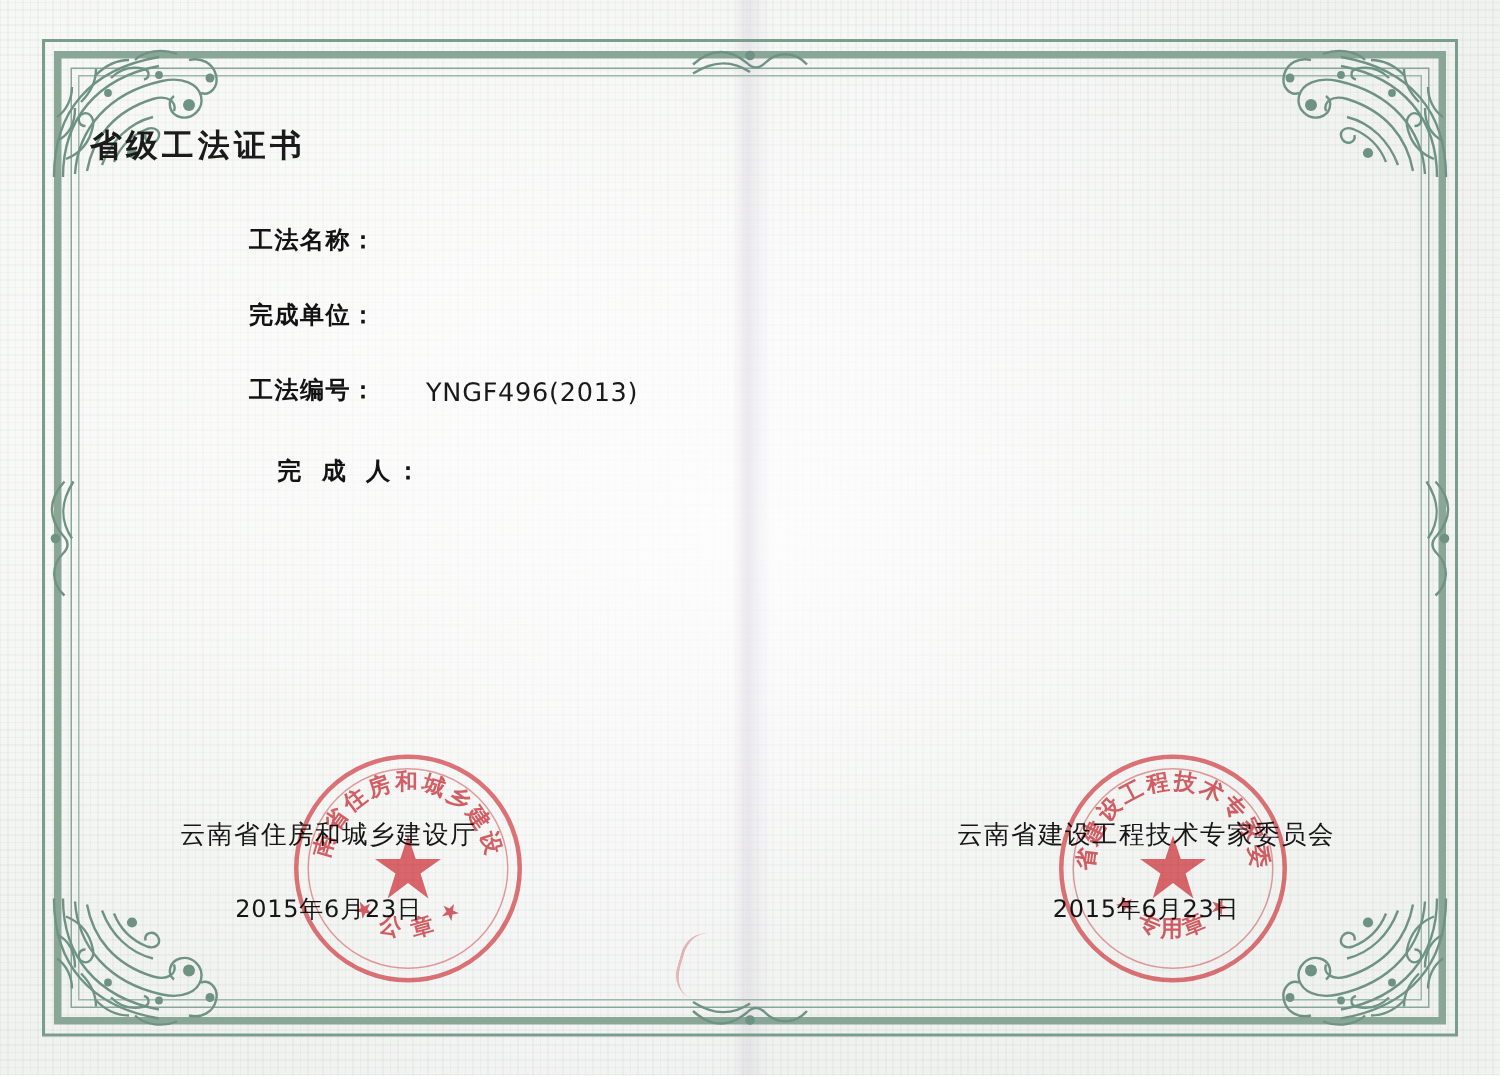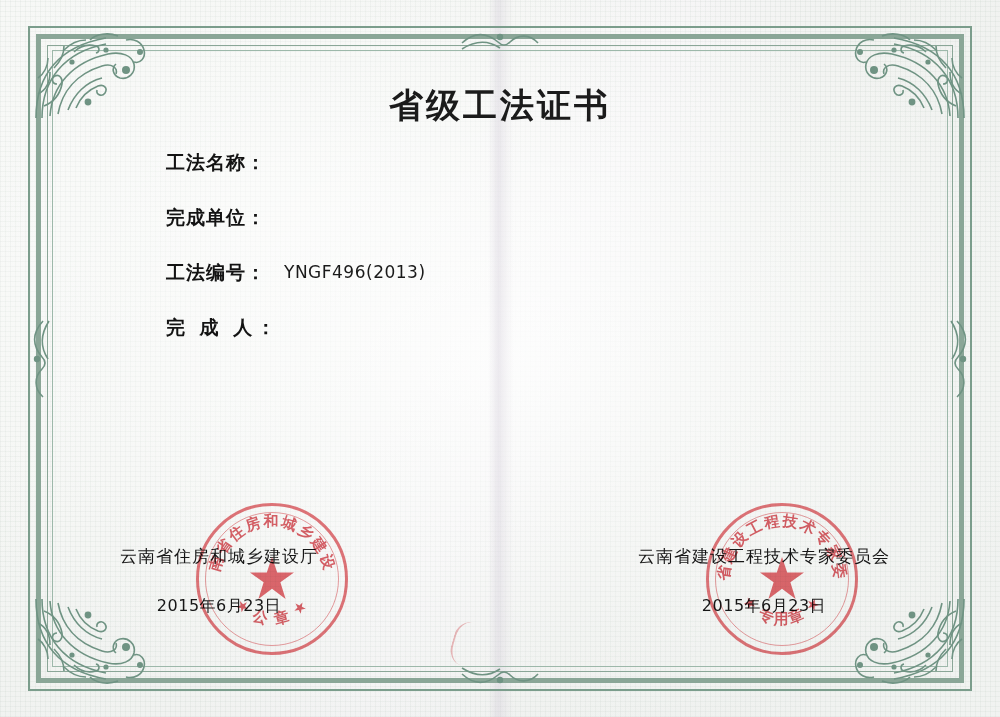--- a/index.html
+++ b/index.html
@@ -86,60 +86,60 @@
 
   
   .content {
     position: absolute;
     left: 60px; top: 58px; right: 60px; bottom: 58px;
   }
   .cert-title {
     position: absolute;
     top: 25px;
     width: 100%;
-    text-align: center;
+    text-align: left;
     font-family: "DejaVu Sans", "Liberation Sans", sans-serif;
     font-weight: bold;
-    font-size: 34px;
+    font-size: 21px;
     letter-spacing: 3px;
     color: #1b1b1b;
   }
   .fields {
     position: absolute;
     top: 92px;
     left: 106px;
     right: 40px;
   }
   .field-row {
     display: flex;
     align-items: flex-start;
     margin-bottom: 29px;
   }
   .field-label {
     flex: 0 0 auto;
     width: 118px;
     font-family: "DejaVu Sans", "Liberation Sans", sans-serif;
     font-weight: bold;
-    font-size: 19px;
+    font-size: 16px;
     color: #131313;
     letter-spacing: 1px;
     white-space: nowrap;
   }
   .field-value {
     flex: 1 1 auto;
     font-family: "DejaVu Sans", "Liberation Sans", sans-serif;
     font-size: 17px;
     color: #1a1a1a;
     letter-spacing: 0.5px;
     line-height: 1.45;
   }
   .field-value .line2 { display: block; }
   .field-row.units { margin-bottom: 24px; }
   .field-row.people { margin-top: 28px; }
-  .field-row.people .field-label { letter-spacing: 4px; }
+  .field-row.people .field-label { letter-spacing: 4px; text-align: right; }
 
   
   .signatures {
     position: absolute;
     bottom: 42px;
     left: 60px;
     right: 50px;
     display: flex;
     justify-content: space-between;
   }

